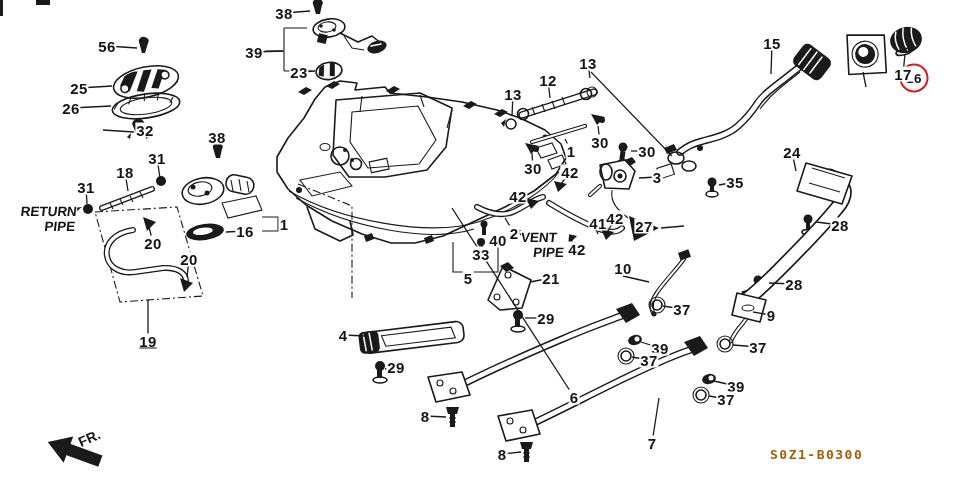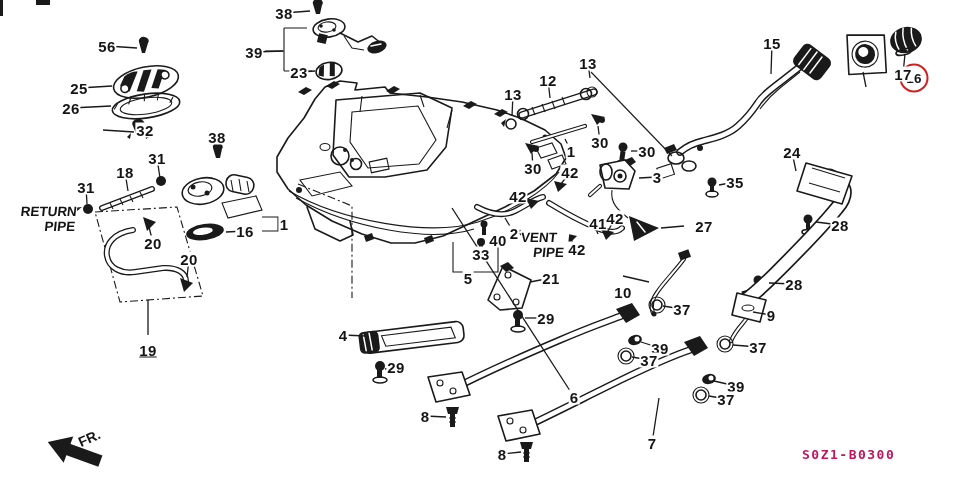--- a/index.html
+++ b/index.html
@@ -27,21 +27,21 @@
   }
   #return-pipe{left:14px;top:205px;width:62px;}
   #vent-pipe{left:520px;top:231px;width:48px;text-align:left;}
   #fr-text{
     position:absolute;z-index:4;left:78px;top:430px;
     font-weight:800;font-size:14px;color:#141414;transform:rotate(-24deg);
   }
   #diagram-code{
     position:absolute;z-index:3;left:770px;top:447px;
     font-family:"DejaVu Sans Mono", monospace;font-weight:700;font-size:13px;
-    letter-spacing:1.5px;color:#be185d;margin-left:32px;
+    letter-spacing:1.5px;color:#a16207;
   }
   
   .o{fill:none;stroke:#1a1a1a;stroke-width:1.6;stroke-linejoin:round;stroke-linecap:round}
   .ow{fill:#fff;stroke:#1a1a1a;stroke-width:1.6;stroke-linejoin:round}
   .b{fill:#1a1a1a;stroke:none}
   .w1{fill:none;stroke:#1a1a1a;stroke-width:1.1}
   .wh{fill:none;stroke:#fff;stroke-width:1.5;stroke-linecap:round}
   .t8{fill:none;stroke:#1a1a1a;stroke-width:7.5;stroke-linecap:round}
   .t8i{fill:none;stroke:#fff;stroke-width:4.6;stroke-linecap:round}
   .t6{fill:none;stroke:#1a1a1a;stroke-width:6;stroke-linecap:round}
@@ -486,53 +486,53 @@
       <div class="plabel" style="left: 103px; top: 130px; margin-left: 42px;">32</div>
       <div class="plabel" style="left: 284px; top: 13px;">38</div>
       <div class="plabel" style="left: 254px; top: 52px;">39</div>
       <div class="plabel" style="left: 299px; top: 72px; text-align: center;">23</div>
       <div class="plabel" style="left: 217px; top: 137px;">38</div>
       <div class="plabel" style="left: 157px; top: 158px;">31</div>
       <div class="plabel" style="left: 125px; top: 172px;">18</div>
       <div class="plabel" style="left: 86px; top: 187px;">31</div>
       <div class="plabel" style="left: 153px; top: 243px;">20</div>
       <div class="plabel" style="left: 189px; top: 259px;">20</div>
-      <div class="plabel" style="left: 148px; top: 350px; text-decoration: underline;">19</div>
+      <div class="plabel" style="left: 148px; top: 341px; text-decoration: underline;">19</div>
       <div class="plabel" style="left: 245px; top: 231px;">16</div>
       <div class="plabel" style="left: 284px; top: 224px;">1</div>
       <div class="plabel" style="left: 513px; top: 94px;">13</div>
       <div class="plabel" style="left: 548px; top: 80px;">12</div>
       <div class="plabel" style="left: 588px; top: 63px;">13</div>
       <div class="plabel" style="left: 533px; top: 168px;">30</div>
       <div class="plabel" style="left: 571px; top: 151px;">1</div>
       <div class="plabel" style="left: 600px; top: 142px;">30</div>
       <div class="plabel" style="left: 647px; top: 151px;">30</div>
       <div class="plabel" style="left: 657px; top: 177px;">3</div>
       <div class="plabel" style="left: 570px; top: 172px;">42</div>
       <div class="plabel" style="left: 518px; top: 196px;">42</div>
       <div class="plabel" style="left: 514px; top: 233px;">2</div>
       <div class="plabel" style="left: 498px; top: 240px;">40</div>
       <div class="plabel" style="left: 481px; top: 254px;">33</div>
       <div class="plabel" style="left: 468px; top: 278px;">5</div>
       <div class="plabel" style="left: 577px; top: 249px;">42</div>
       <div class="plabel" style="left: 598px; top: 223px;">41</div>
       <div class="plabel" style="left: 615px; top: 218px;">42</div>
-      <div class="plabel" style="left: 704px; top: 226px;">27</div>
+      <div class="plabel" style="left: 644px; top: 226px;">27</div>
       <div class="plabel" style="left: 735px; top: 182px;">35</div>
       <div class="plabel" style="left: 772px; top: 43px;">15</div>
       <div class="plabel hl" style="left: 866px; top: 78px; border-color: rgb(207, 31, 31); margin-left: 48px;">16</div>
       <div class="plabel" style="left: 903px; top: 74px;">17</div>
       <div class="plabel" style="left: 792px; top: 152px;">24</div>
       <div class="plabel" style="left: 840px; top: 225px;">28</div>
       <div class="plabel" style="left: 794px; top: 284px;">28</div>
       <div class="plabel" style="left: 771px; top: 315px;">9</div>
       <div class="plabel" style="left: 758px; top: 347px;">37</div>
       <div class="plabel" style="left: 736px; top: 386px;">39</div>
       <div class="plabel" style="left: 726px; top: 399px;">37</div>
-      <div class="plabel" style="left: 623px; top: 292px;">10</div>
+      <div class="plabel" style="left: 623px; top: 268px;">10</div>
       <div class="plabel" style="left: 682px; top: 309px;">37</div>
       <div class="plabel" style="left: 660px; top: 348px;">39</div>
       <div class="plabel" style="left: 649px; top: 360px;">37</div>
       <div class="plabel" style="left: 551px; top: 278px;">21</div>
       <div class="plabel" style="left: 546px; top: 318px;">29</div>
       <div class="plabel" style="left: 343px; top: 335px;">4</div>
       <div class="plabel" style="left: 396px; top: 367px;">29</div>
       <div class="plabel" style="left: 425px; top: 416px;">8</div>
       <div class="plabel" style="left: 574px; top: 397px;">6</div>
       <div class="plabel" style="left: 502px; top: 454px;">8</div>

